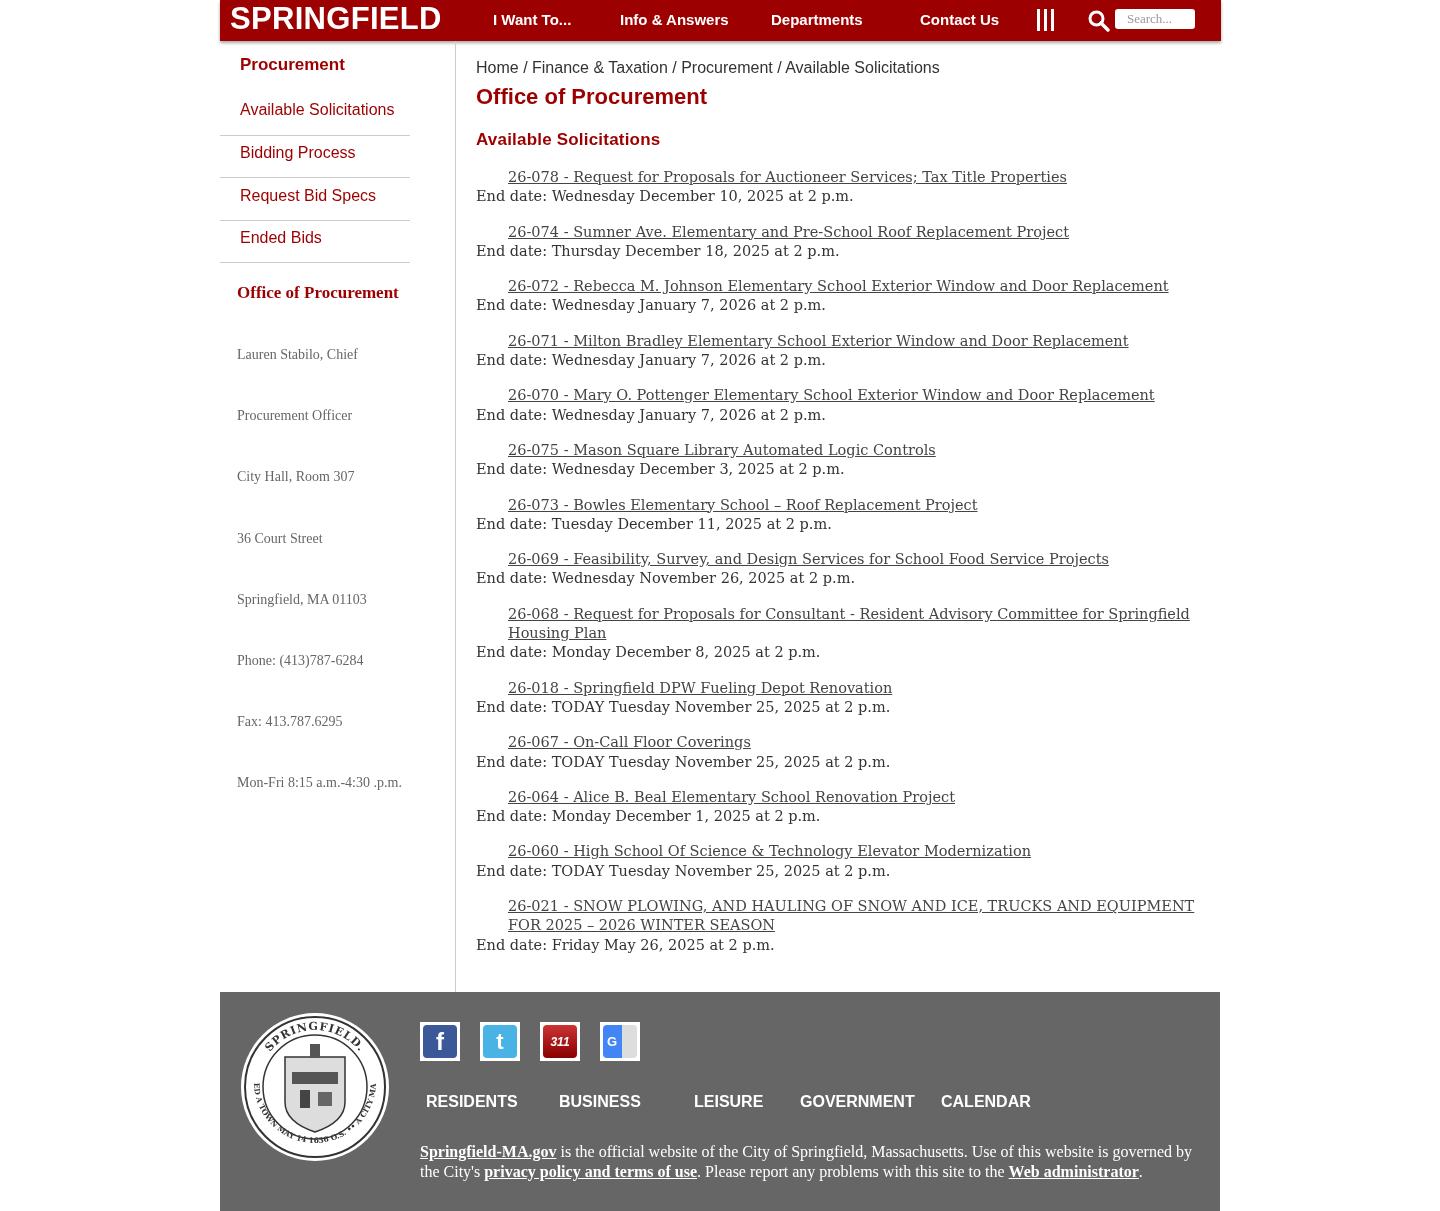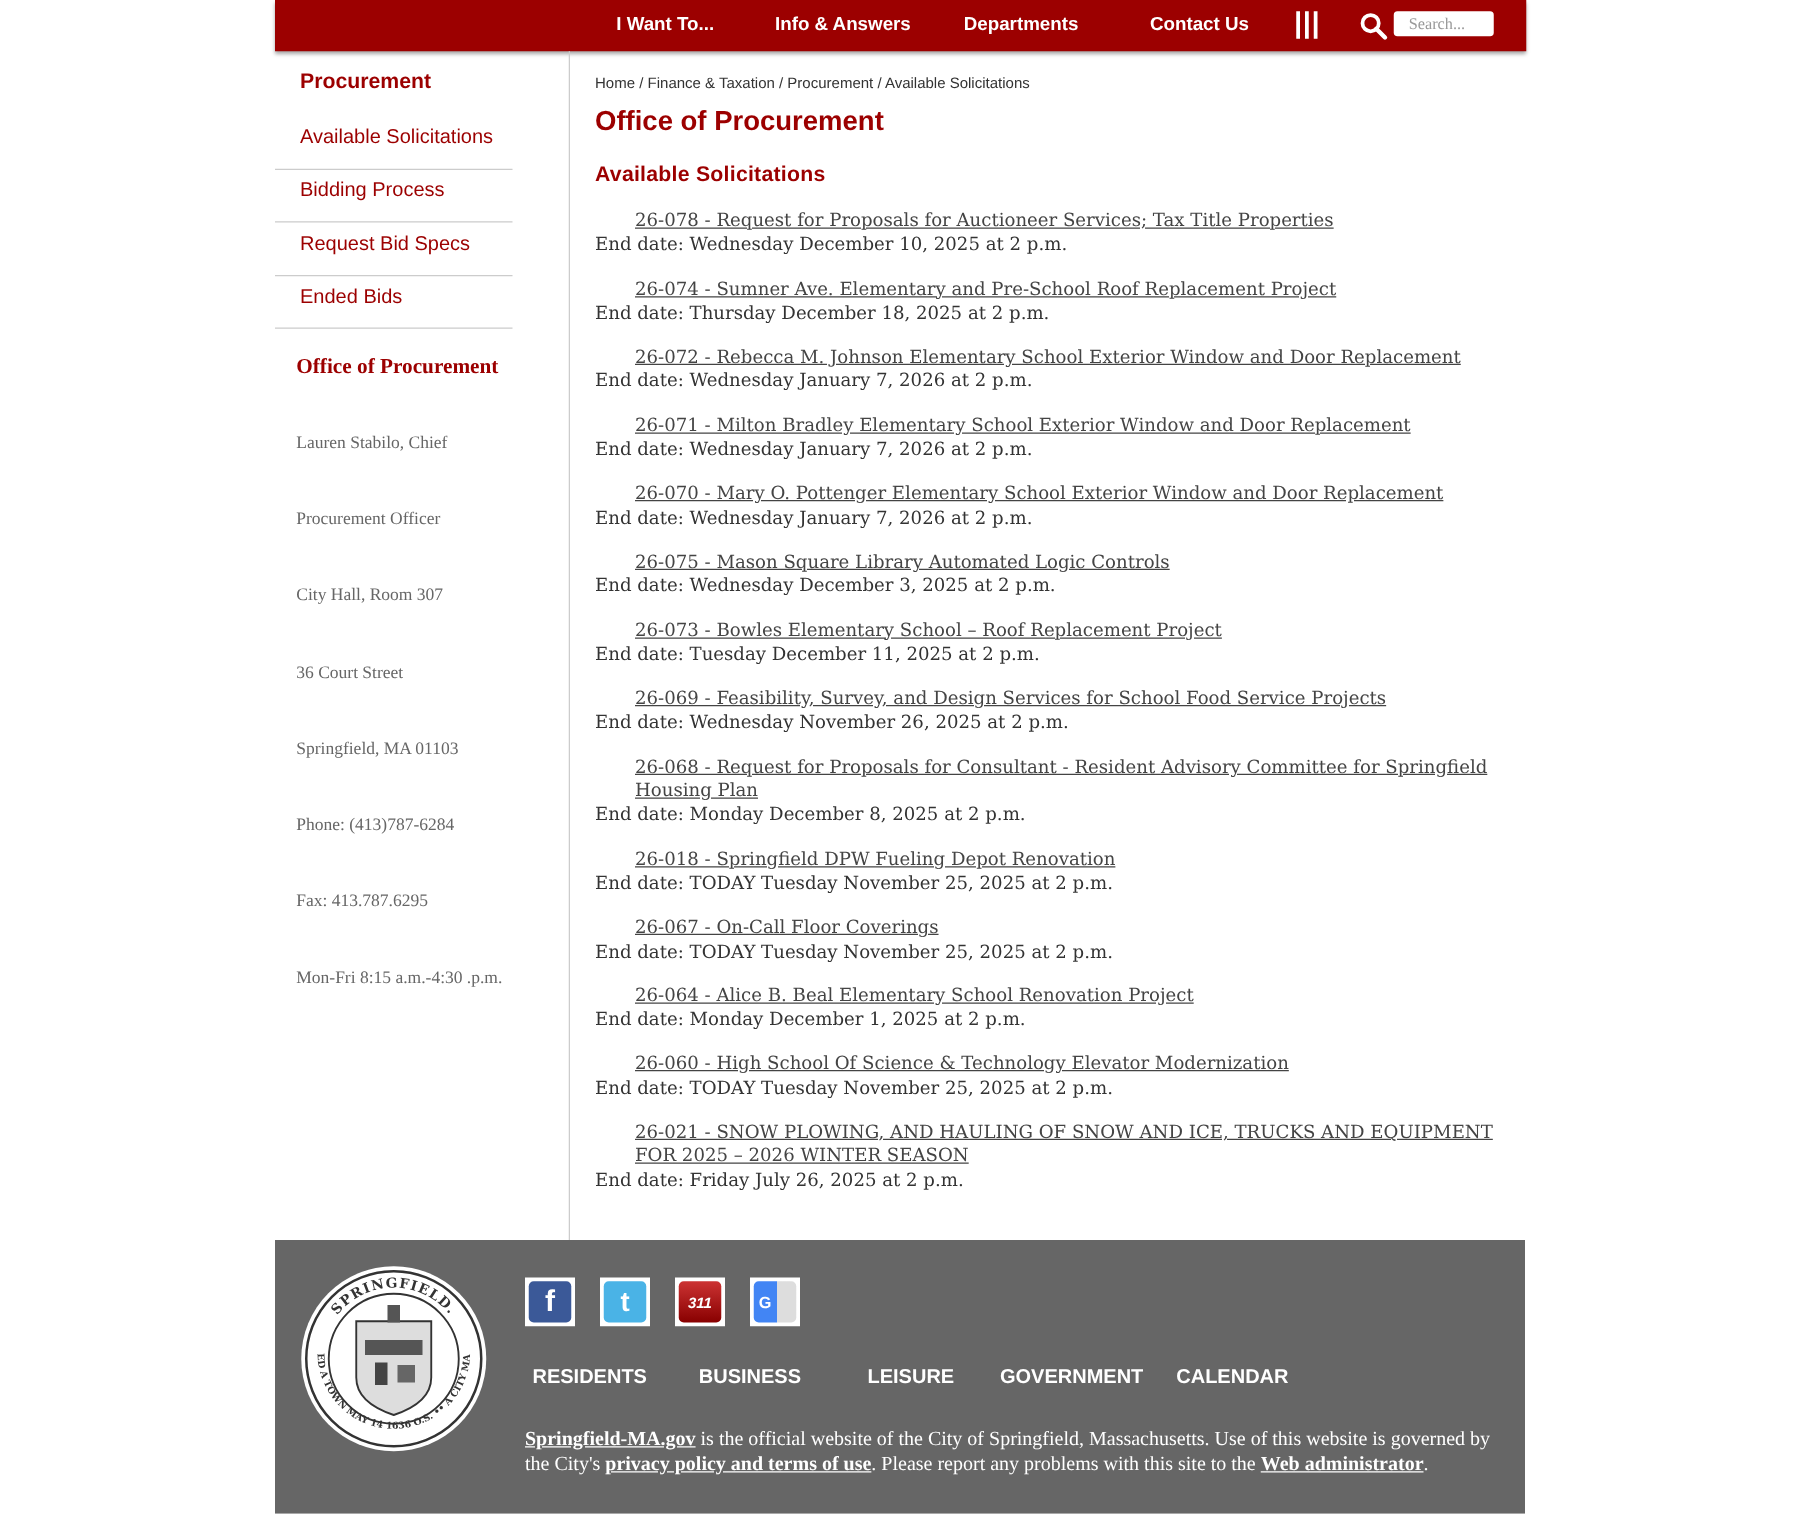--- a/index.html
+++ b/index.html
@@ -44,21 +44,21 @@
   }
   .side-item span {
     position: absolute; left: 20px; top: 0;
     color: #9c0000; font-size: 16px;
   }
   .office-box { position: absolute; left: 237px; top: 283px; width: 200px; font-family: "Liberation Serif", serif; }
   .office-title { color: #9c0000; font-weight: bold; font-size: 17px; line-height: 20px; margin-bottom: 1px; }
   .office-line { color: #666; font-size: 14px; line-height: 19.2px; margin-top: 42px; }
 
   
-  .breadcrumb { position: absolute; left: 476px; top: 59px; font-size: 12px; color: #333; }
+  .breadcrumb { position: absolute; left: 476px; top: 59px; font-size: 16px; color: #333; }
   .breadcrumb a { color: #333; text-decoration: none; }
   .page-title { position: absolute; left: 476px; top: 84px; color: #9c0000; font-weight: bold; font-size: 22px; }
   .section-title { position: absolute; left: 476px; top: 130px; color: #9c0000; font-weight: bold; font-size: 17px; letter-spacing: 0.2px; }
 
   .sol-list { position: absolute; left: 476px; top: 168px; width: 735px; font-family: "DejaVu Serif", "Liberation Serif", serif; }
   .sol { margin-bottom: 16px; }
   .sol a { display: block; color: #444; font-size: 14.5px; line-height: 19.3px; text-decoration: underline; margin-left: 32px; }
   .sol .end { color: #333; font-size: 14.5px; line-height: 19.3px; }
 
   
@@ -67,20 +67,21 @@
   .social { position: absolute; top: 30px; width: 40px; height: 39px; background: #fff; padding: 3px; }
   .social .inner { width: 100%; height: 100%; border-radius: 4px; display: flex; align-items: center; justify-content: center; font-weight: bold; color: #fff; }
   .fnav { position: absolute; top: 101px; color: #fff; font-weight: bold; font-size: 16px; text-decoration: none; text-align: right; }
   .ftext { position: absolute; left: 200px; top: 150px; width: 780px; font-family: "Liberation Serif", serif; font-size: 16px; line-height: 19.5px; color: #fff; }
   .ftext a { color: #fff; font-weight: bold; text-decoration: underline; }
 </style>
 </head>
 <body>
 
 <div class="header">
+  <a class="logo">SPRINGFIELD</a>
   <a class="nav-item" style="left:273px">I Want To...</a>
   <a class="nav-item" style="left:400px">Info &amp; Answers</a>
   <a class="nav-item" style="left:551px">Departments</a>
   <a class="nav-item" style="left:700px">Contact Us</a>
   <div class="menu-icon">
       <span></span>
       <span></span>
       <span></span>
     </div>
   <svg class="search-icon" viewBox="0 0 24 24">
@@ -172,21 +173,21 @@
   <div class="sol">
       <a>26-064 - Alice B. Beal Elementary School Renovation Project</a>
       <div class="end">End date: Monday December 1, 2025 at 2 p.m.</div>
     </div>
   <div class="sol">
       <a>26-060 - High School Of Science &amp; Technology Elevator Modernization</a>
       <div class="end">End date: TODAY Tuesday November 25, 2025 at 2 p.m.</div>
     </div>
   <div class="sol">
       <a>26-021 - SNOW PLOWING, AND HAULING OF SNOW AND ICE, TRUCKS AND EQUIPMENT FOR 2025 – 2026 WINTER SEASON</a>
-      <div class="end">End date: Friday July 26, 2025 at 2 p.m.</div>
+      <div class="end">End date: Friday May 26, 2025 at 2 p.m.</div>
     </div>
 </div>
 
 <div class="footer">
   <svg class="seal" viewBox="0 0 150 150">
     <circle cx="75" cy="75" r="74" fill="#fff"></circle>
     <circle cx="75" cy="75" r="70" fill="none" stroke="#333" stroke-width="2"></circle>
     <circle cx="75" cy="75" r="52" fill="none" stroke="#333" stroke-width="1.5"></circle>
     <defs>
       <path id="sealTop" d="M 18 75 A 57 57 0 0 1 132 75"></path>

